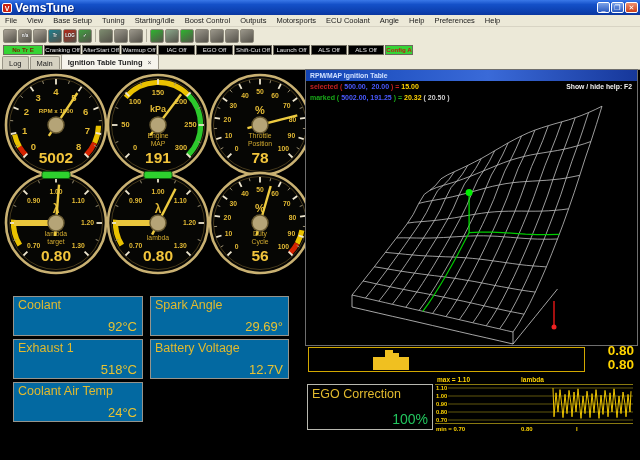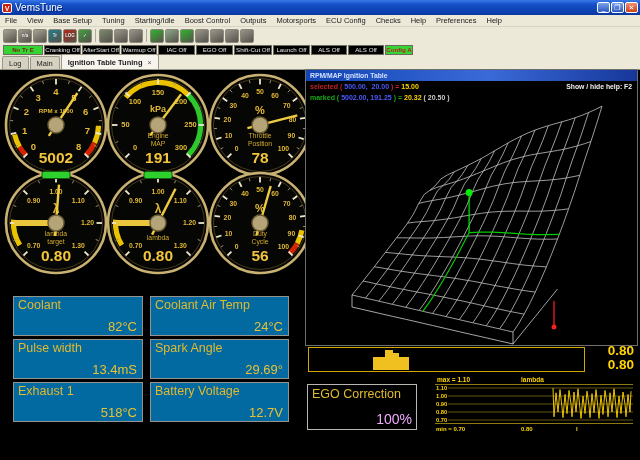--- a/index.html
+++ b/index.html
@@ -5,21 +5,21 @@
   *{margin:0;padding:0;box-sizing:border-box}
   html,body{background:#3a3a3a}
   #app{position:relative;width:640px;height:460px;background:#000;overflow:hidden;
        font-family:"Liberation Sans",sans-serif;-webkit-font-smoothing:antialiased}
   
   #titlebar{position:absolute;left:0;top:0;width:640px;height:15px;
     background:linear-gradient(180deg,#3a78e8 0%,#1450c8 30%,#0c3fae 80%,#0a36a0 100%);
     display:flex;align-items:center;padding:0 2px;color:#fff}
   #logo{width:10px;height:10px;background:#c82010;border:1px solid #fff;border-radius:2px;
     color:#fff;font-size:7px;font-weight:bold;text-align:center;line-height:9px;margin-right:3px}
-  #title{font-size:10px;font-weight:normal;text-shadow:1px 1px #00227a}
+  #title{font-size:12px;font-weight:bold;text-shadow:1px 1px #00227a}
   .winbtns{margin-left:auto;display:flex;gap:1px}
   .wb{width:13px;height:11px;border:1px solid #fff;border-radius:2px;color:#fff;
     font-size:7px;line-height:9px;text-align:center;background:linear-gradient(#7ba2e8,#2a5ac0)}
   .wb.close{background:linear-gradient(#ef9070,#cc4018)}
   #menubar{position:absolute;left:0;top:15px;width:640px;height:12px;background:#ece9d8;
     display:flex;align-items:center;border-bottom:1px solid #d8d4c4}
   .menu-item{font-size:7.5px;color:#1a1a1a;padding:12px 5px;white-space:nowrap}
   
   #toolbar{position:absolute;left:0;top:27px;width:640px;height:17px;background:#ece9d8}
   #tb-icons{position:absolute;left:3px;top:1px;display:flex;align-items:center;gap:1px;height:15px}
@@ -67,23 +67,23 @@
   #surface{position:absolute;left:0;top:35px;width:331px;height:240px}
   
   #lambda-bar{position:absolute;left:308px;top:347px;width:277px;height:25px;
     border:1px solid #d2a800;background:#000}
   #brush .body{position:absolute;left:64px;top:9px;width:36px;height:13px;background:#f0c020}
   #brush .stem{position:absolute;left:76px;top:2px;width:8px;height:7px;background:#f0c020}
   #brush .step{position:absolute;left:84px;top:5px;width:6px;height:4px;background:#f0c020}
   #lambda-values{position:absolute;left:584px;top:344px;width:50px;text-align:right;
     font-size:13.5px;font-weight:bold;color:#ffd400;line-height:14px}
   
-  #ego{position:absolute;left:307px;top:384px;width:110px;height:46px;border:1px solid #b8b8b0;background:#000}
+  #ego{position:absolute;left:307px;top:384px;width:126px;height:46px;border:1px solid #b8b8b0;background:#000}
   #ego-label{position:absolute;left:4px;top:2px;font-size:12.5px;color:#e2ba2e;white-space:nowrap}
-  #ego-value{position:absolute;right:4px;bottom:2px;font-size:14px;color:#f0abfc}
+  #ego-value{position:absolute;right:4px;bottom:2px;font-size:14px;color:#22c55e}
   #strip{position:absolute;left:435px;top:375px;width:200px;height:60px}
 </style>
 </head>
 <body>
 
 <div id="app">
 
   <div id="titlebar">
     <div id="logo">V</div>
     <div id="title">VemsTune</div>
@@ -96,22 +96,22 @@
 
   <div id="menubar">
       <span class="menu-item">File</span>
       <span class="menu-item">View</span>
       <span class="menu-item">Base Setup</span>
       <span class="menu-item">Tuning</span>
       <span class="menu-item">Starting/Idle</span>
       <span class="menu-item">Boost Control</span>
       <span class="menu-item">Outputs</span>
       <span class="menu-item">Motorsports</span>
-      <span class="menu-item">ECU Config</span>
-      <span class="menu-item">Checks</span>
+      <span class="menu-item">ECU Coolant</span>
+      <span class="menu-item">Angle</span>
       <span class="menu-item">Help</span>
       <span class="menu-item">Preferences</span>
       <span class="menu-item">Help</span>
     </div>
 
   <div id="toolbar">
     <div id="tb-icons">
         <div class="tbi" style="background: linear-gradient(150deg, rgb(169, 162, 149), rgb(85, 82, 74));"></div>
         <div class="tbi" style="background: linear-gradient(150deg, rgb(160, 154, 140), rgb(85, 82, 74));">n/a</div>
         <div class="tbi" style="background: linear-gradient(150deg, rgb(169, 162, 149), rgb(85, 82, 74));"></div>
@@ -380,25 +380,21 @@
             <text x="52" y="73" text-anchor="middle" font-size="6.8" fill="#d3ab30">Cycle</text>
             <line x1="48.4" y1="64.5" x2="62.7" y2="15.0" stroke="#eecb40" stroke-width="2.4"></line>
             <circle cx="52" cy="52" r="8" fill="#b5a477" stroke="#6b5c33" stroke-width="1.4"></circle>
             <text x="52" y="90" text-anchor="middle" font-size="15.5" font-weight="bold" fill="#f2c53c">56</text>
           </svg></div>
       </div>
 
     <div id="panel-grid">
         <div class="panel">
           <div class="pl">Coolant</div>
-          <div class="pv">82°C</div>
-        </div>
-        <div class="panel">
-          <div class="pl">Pulse width</div>
-          <div class="pv">13.4mS</div>
+          <div class="pv">92°C</div>
         </div>
         <div class="panel">
           <div class="pl">Exhaust 1</div>
           <div class="pv">518°C</div>
         </div>
         <div class="panel">
           <div class="pl">Coolant Air Temp</div>
           <div class="pv">24°C</div>
         </div>
         <div class="panel">

